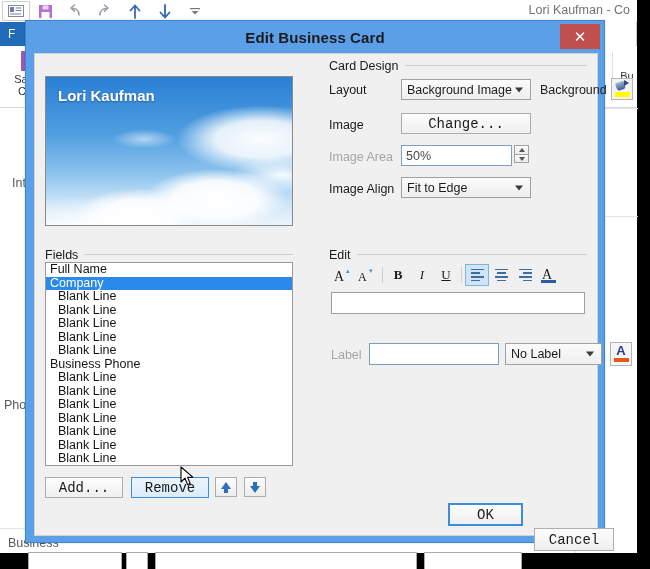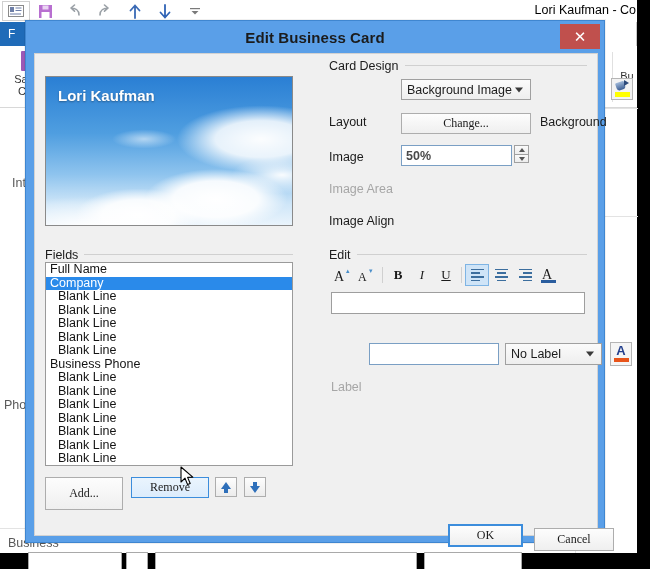--- a/index.html
+++ b/index.html
@@ -23,22 +23,22 @@
     position:absolute; left:0; top:0; width:637px; height:22px;
     background:#ffffff;
     display:flex; align-items:center; gap:0px;
   }
   .qat-btn {
     width:30px; height:22px; display:flex; align-items:center; justify-content:center;
     color:#4a6fb5; font-size:13px;
   }
   .qat-btn.first { border:1px solid #d0d0d0; background:#fff; width:28px;height:20px;margin-left:2px;}
   #bg-title {
-    position:absolute; right:0; top:3px;
-    color:#000000; font-size:12.5px; white-space:nowrap;text-align:right;
+    position:absolute; right:6px; top:3px;
+    color:#737373; font-size:12.5px; white-space:nowrap;text-align:right;
   }
   #bg-filetab {
     position:absolute; left:0; top:22px; width:60px; height:24px;
     background:#1f6bb8; color:#fff; font-size:12px;
     display:flex; align-items:center; padding-left:8px;
   }
   #bg-ribbon-body {
     position:absolute; left:0; top:46px; width:637px; height:62px;
     background:#ffffff; border-bottom:1px solid #d8d8d8;
   }
@@ -111,42 +111,42 @@
   }
   #card-name {
     position:absolute; left:12px; top:10px;
     color:#ffffff; font-weight:bold; font-size:15px;
     text-shadow:0 1px 2px rgba(0,0,0,.35);
   }
 
   
   .w-btn {
     background:linear-gradient(to bottom,#fdfdfd 0%,#efefef 100%);
-    border:1px solid #adadad; font-size:12px; color:#1b1b1b;
+    border:1px solid #adadad; font-size:14px; color:#1b1b1b;
     display:flex; align-items:center; justify-content:center; cursor:pointer;
-    font-family:Liberation Serif, serif;
+    font-family:Liberation Mono, monospace;
   }
   .w-btn.hover { background:linear-gradient(to bottom,#eaf4fd 0%,#dcecfc 100%); border:1px solid #3c8ddc; }
-  .w-btn.focus { border:2px solid #3c8ddc;margin-top:21px; }
+  .w-btn.focus { border:2px solid #3c8ddc; }
   .w-combo {
     background:linear-gradient(to bottom,#fbfbfb 0%,#eeeeee 100%);
     border:1px solid #a0a0a0; font-size:12.5px; color:#1b1b1b;
     display:flex; align-items:center; padding-left:5px; position:relative; cursor:pointer;
   }
   .w-combo .chev {
     position:absolute; right:7px; top:50%; transform:translateY(-50%);
     width:0;height:0;border-left:4px solid transparent;border-right:4px solid transparent;
     border-top:5px solid #3a3a3a;
   }
   .w-text {
     background:#ffffff; border:1px solid #7a9fc4; font-size:12.5px; color:#4a4a4a;
-    display:flex; align-items:center; padding-left:4px;font-weight:bold;
+    display:flex; align-items:center; padding-left:4px;
   }
   .w-text.plain { border:1px solid #9e9e9e; color:#222; }
-  .w-label { position:absolute; font-size:12.5px; color:#1b1b1b;margin-top:32px; }
+  .w-label { position:absolute; font-size:12.5px; color:#1b1b1b; }
   .w-label.dim { color:#a6a6a6; }
 
   
   .spin { position:absolute; width:15px; display:flex; flex-direction:column; }
   .spin div {
     height:9px; border:1px solid #a0a0a0; background:linear-gradient(to bottom,#fafafa,#ededed);
     display:flex; align-items:center; justify-content:center; cursor:pointer;
   }
   .spin div:first-child { border-bottom:none; }
   .tri-up { width:0;height:0;border-left:3px solid transparent;border-right:3px solid transparent;border-bottom:4px solid #555; }
@@ -336,20 +336,24 @@
     <div class="spin" style="left:479px; top:91px;">
       <div>
           <span class="tri-up"></span>
         </div>
       <div>
           <span class="tri-dn"></span>
         </div>
     </div>
 
     <div class="w-label" style="left:294px; top:128px;">Image Align</div>
+    <div class="w-combo" style="position:absolute; left:366px; top:123px; width:130px; height:21px;">
+      <span>Fit to Edge</span>
+      <span class="chev"></span>
+    </div>
 
     <div class="grp-label" style="left:10px; top:194px;">Fields</div>
     <div class="grp-line" style="left:49px; top:200px; width:209px;"></div>
 
     <div id="fields-list" style="top:208px;">
         <div class="fld-row">Full Name</div>
         <div class="fld-row sel">Company</div>
         <div class="fld-row indent">Blank Line</div>
         <div class="fld-row indent">Blank Line</div>
         <div class="fld-row indent">Blank Line</div>
@@ -358,21 +362,21 @@
         <div class="fld-row">Business Phone</div>
         <div class="fld-row indent">Blank Line</div>
         <div class="fld-row indent">Blank Line</div>
         <div class="fld-row indent">Blank Line</div>
         <div class="fld-row indent">Blank Line</div>
         <div class="fld-row indent">Blank Line</div>
         <div class="fld-row indent">Blank Line</div>
         <div class="fld-row indent">Blank Line</div>
       </div>
 
-    <div class="w-btn" style="position:absolute; left:10px; top:423px; width:78px; height:33px;">Add...</div>
+    <div class="w-btn" style="position:absolute; left:10px; top:423px; width:78px; height:21px;">Add...</div>
     <div class="w-btn hover" style="position:absolute; left:96px; top:423px; width:78px; height:21px;">Remove</div>
     <div class="arrow-btn" style="position:absolute; left:180px; top:423px;">
       <span class="arrow-wrap">
           <span class="arw up"></span>
           <span class="arw-stem"></span>
         </span>
     </div>
     <div class="arrow-btn" style="position:absolute; left:209px; top:423px;">
       <span class="arrow-wrap">
           <span class="arw-stem"></span>

